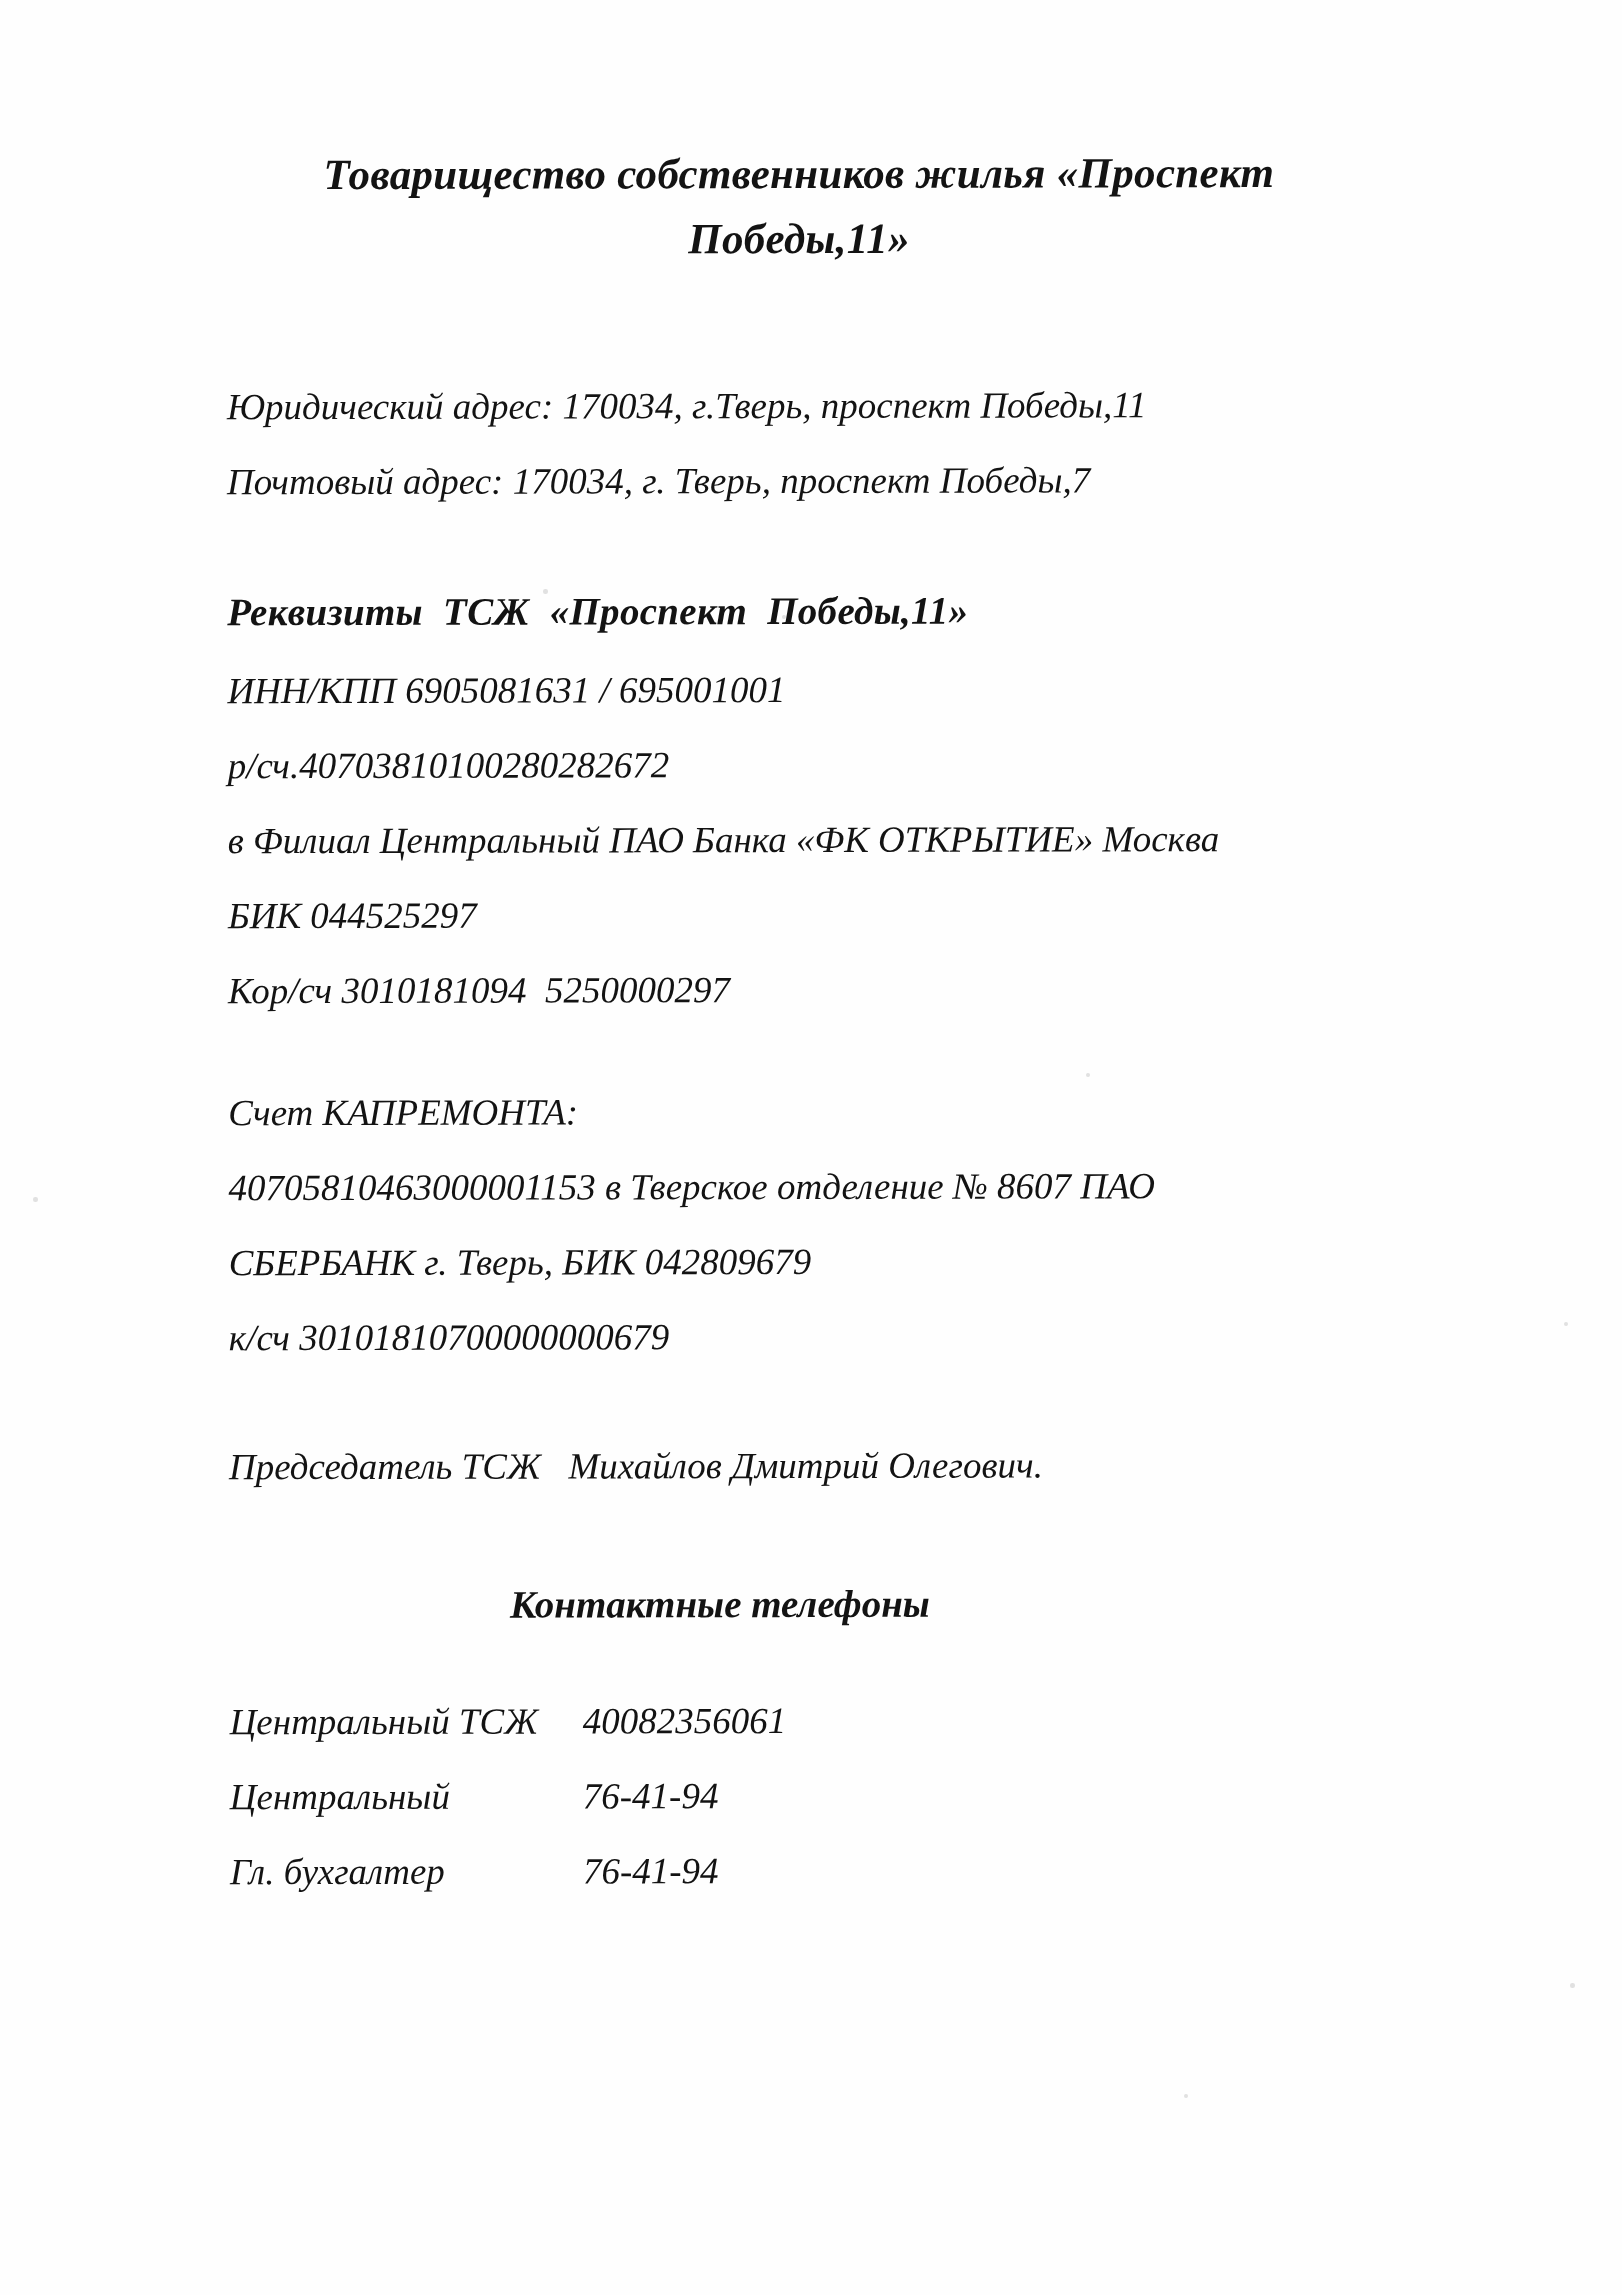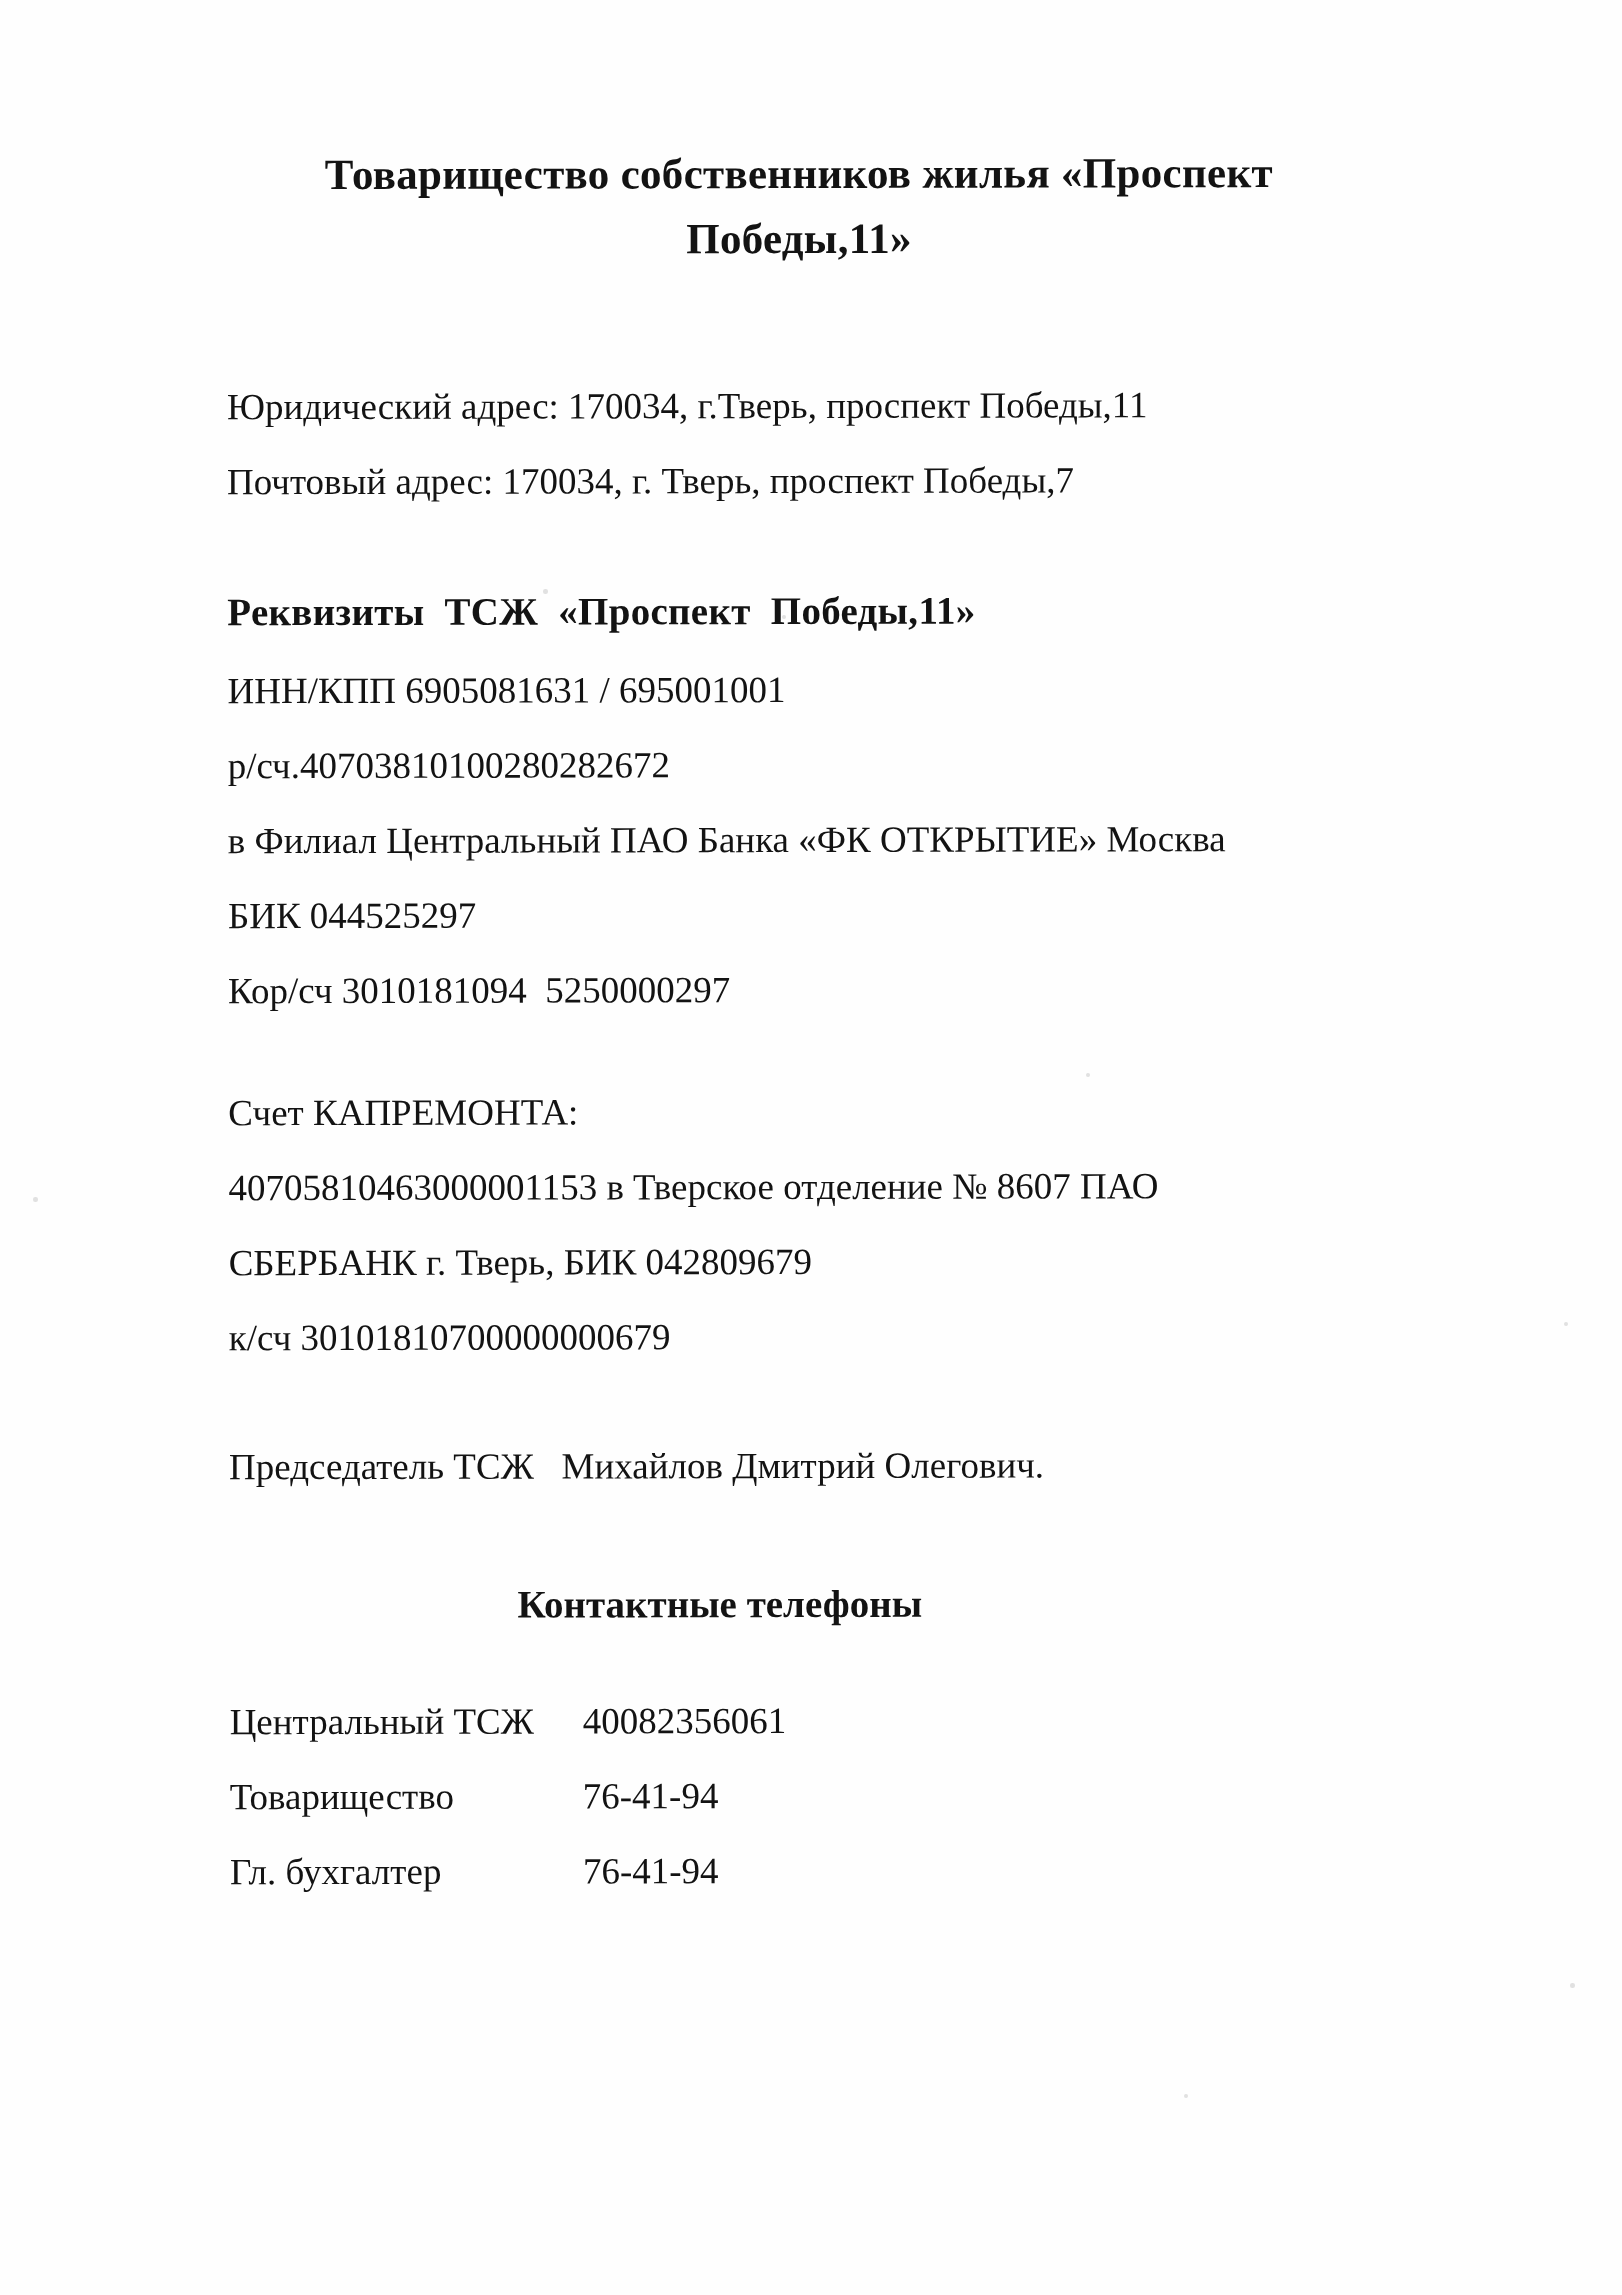--- a/index.html
+++ b/index.html
@@ -13,20 +13,21 @@
     font-family: "Liberation Serif", serif;
     color: #131313;
     position: relative;
     overflow: hidden;
   }
 
   .page {
     position: absolute;
     inset: 0;
     background: #fefefe;
+    font-style: italic;
   }
 
   
   .speck {
     position: absolute;
     background: #c9c9c9;
     border-radius: 50%;
     opacity: .55;
   }
 
@@ -166,21 +167,21 @@
     <div class="subtitle-center">Контактные телефоны</div>
 
     <div class="gap-6"></div>
 
     <div class="phones">
       <div class="phone-row">
         <div class="phone-label">Центральный ТСЖ</div>
         <div class="phone-value">40082356061</div>
       </div>
       <div class="phone-row">
-        <div class="phone-label">Товарищество</div>
+        <div class="phone-label">Центральный</div>
         <div class="phone-value">76-41-94</div>
       </div>
       <div class="phone-row">
         <div class="phone-label">Гл. бухгалтер</div>
         <div class="phone-value">76-41-94</div>
       </div>
     </div>
 
   </div>
 </div>

